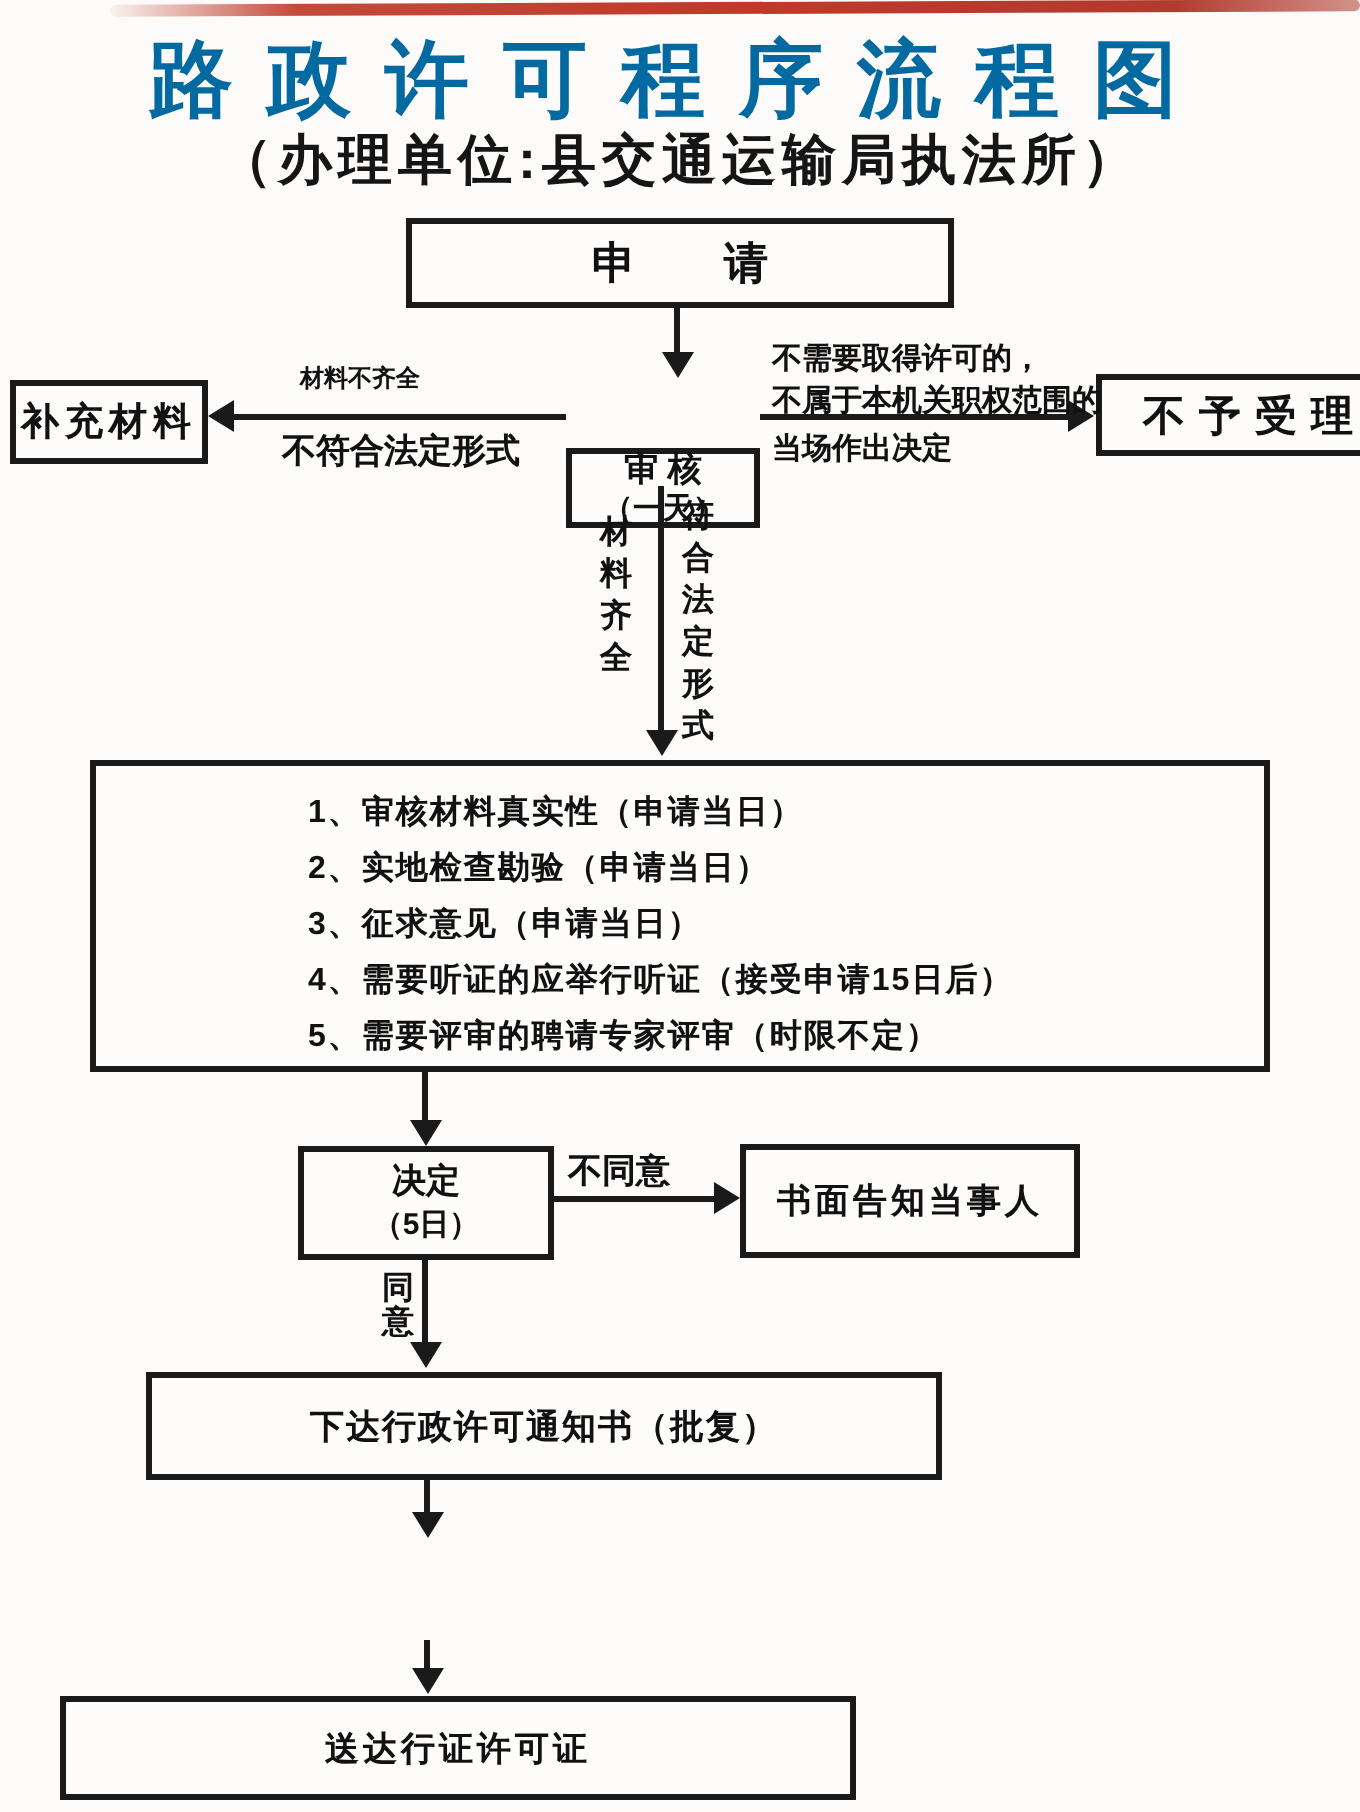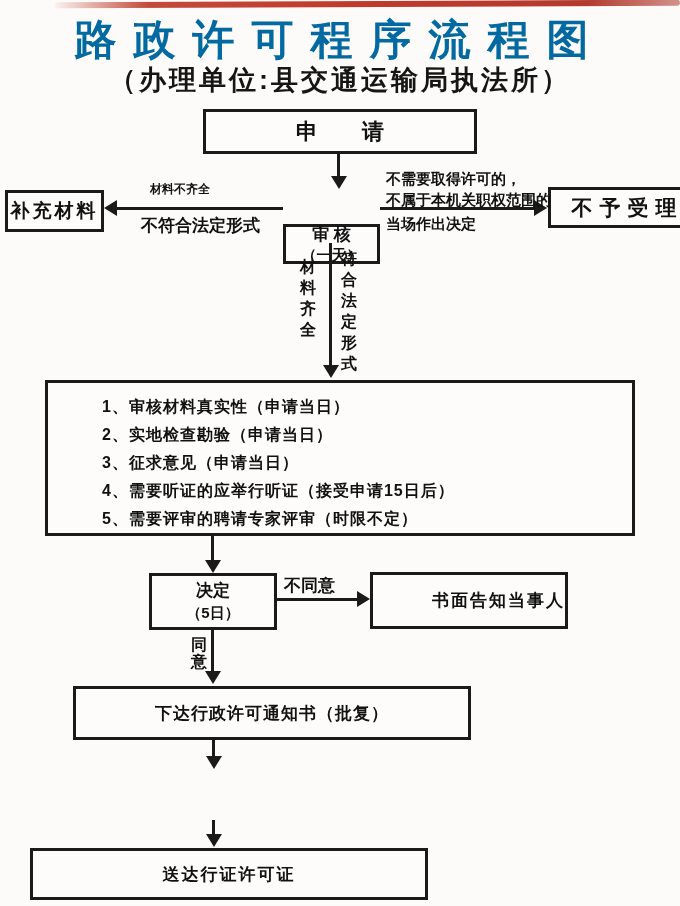--- a/index.html
+++ b/index.html
@@ -33,21 +33,21 @@
     display:flex; flex-direction:column; align-items:center; justify-content:center;
     font-weight:bold; color:#111; text-align:center; white-space:nowrap;
   }
   .hline,.vline { position:absolute; background:#1a1a1a; }
   .ah { position:absolute; width:0; height:0; }
   .ah-down  { border-left:8px solid transparent; border-right:8px solid transparent; border-top:13px solid #1a1a1a; }
   .ah-left  { border-top:8px solid transparent; border-bottom:8px solid transparent; border-right:13px solid #1a1a1a; }
   .ah-right { border-top:8px solid transparent; border-bottom:8px solid transparent; border-left:13px solid #1a1a1a; }
   .lbl { position:absolute; font-weight:bold; color:#111; white-space:nowrap; }
   .vcol { width:20px; word-break:break-all; line-height:21px; text-align:center; white-space:normal; }
-  .steps { align-items:flex-start; justify-content:center; padding:9px 0 0 54px; }
+  .steps { align-items:flex-start; justify-content:center; padding:9px 0 0 106px; }
   .steps .step { font-size:16px; line-height:28px; letter-spacing:1px; white-space:nowrap; }
 </style>
 </head>
 <body>
 
 <div class="page">
 
   <div class="red-strip"></div>
 
   <div class="title">路政许可程序流程图</div>
@@ -102,21 +102,21 @@
 
   <div class="box" style="left:149px; top:573px; width:128px; height:57px;align-items:center;">
     <span style="font-size:17px; line-height:22px;">决定</span>
     <span style="font-size:15px; line-height:21px;">（5日）</span>
   </div>
 
   <div class="hline" style="left:277px; top:598px; width:80px; height:3px;"></div>
   <div class="ah ah-right" style="left:357px; top:591px;"></div>
   <div class="lbl" style="left:284px; top:574px; width:70px; font-size:17px;">不同意</div>
 
-  <div class="box" style="left:370px; top:572px; width:198px; height:57px; font-size:17px; letter-spacing:2px;align-items:flex-end;">
+  <div class="box" style="left:370px; top:572px; width:170px; height:57px; font-size:17px; letter-spacing:2px;">
     <span>书面告知当事人</span>
   </div>
 
   <div class="vline" style="left:211px; top:630px; width:3px; height:42px;"></div>
   <div class="ah ah-down" style="left:205px; top:671px;"></div>
   <div class="lbl vcol" style="left:189px; top:636px; font-size:16px; line-height:17px;">同意</div>
 
   <div class="box" style="left:30px; top:686px; width:398px; height:54px; font-size:17px; letter-spacing:1px;margin-left:43px;">
     <span>下达行政许可通知书（批复）</span>
   </div>

